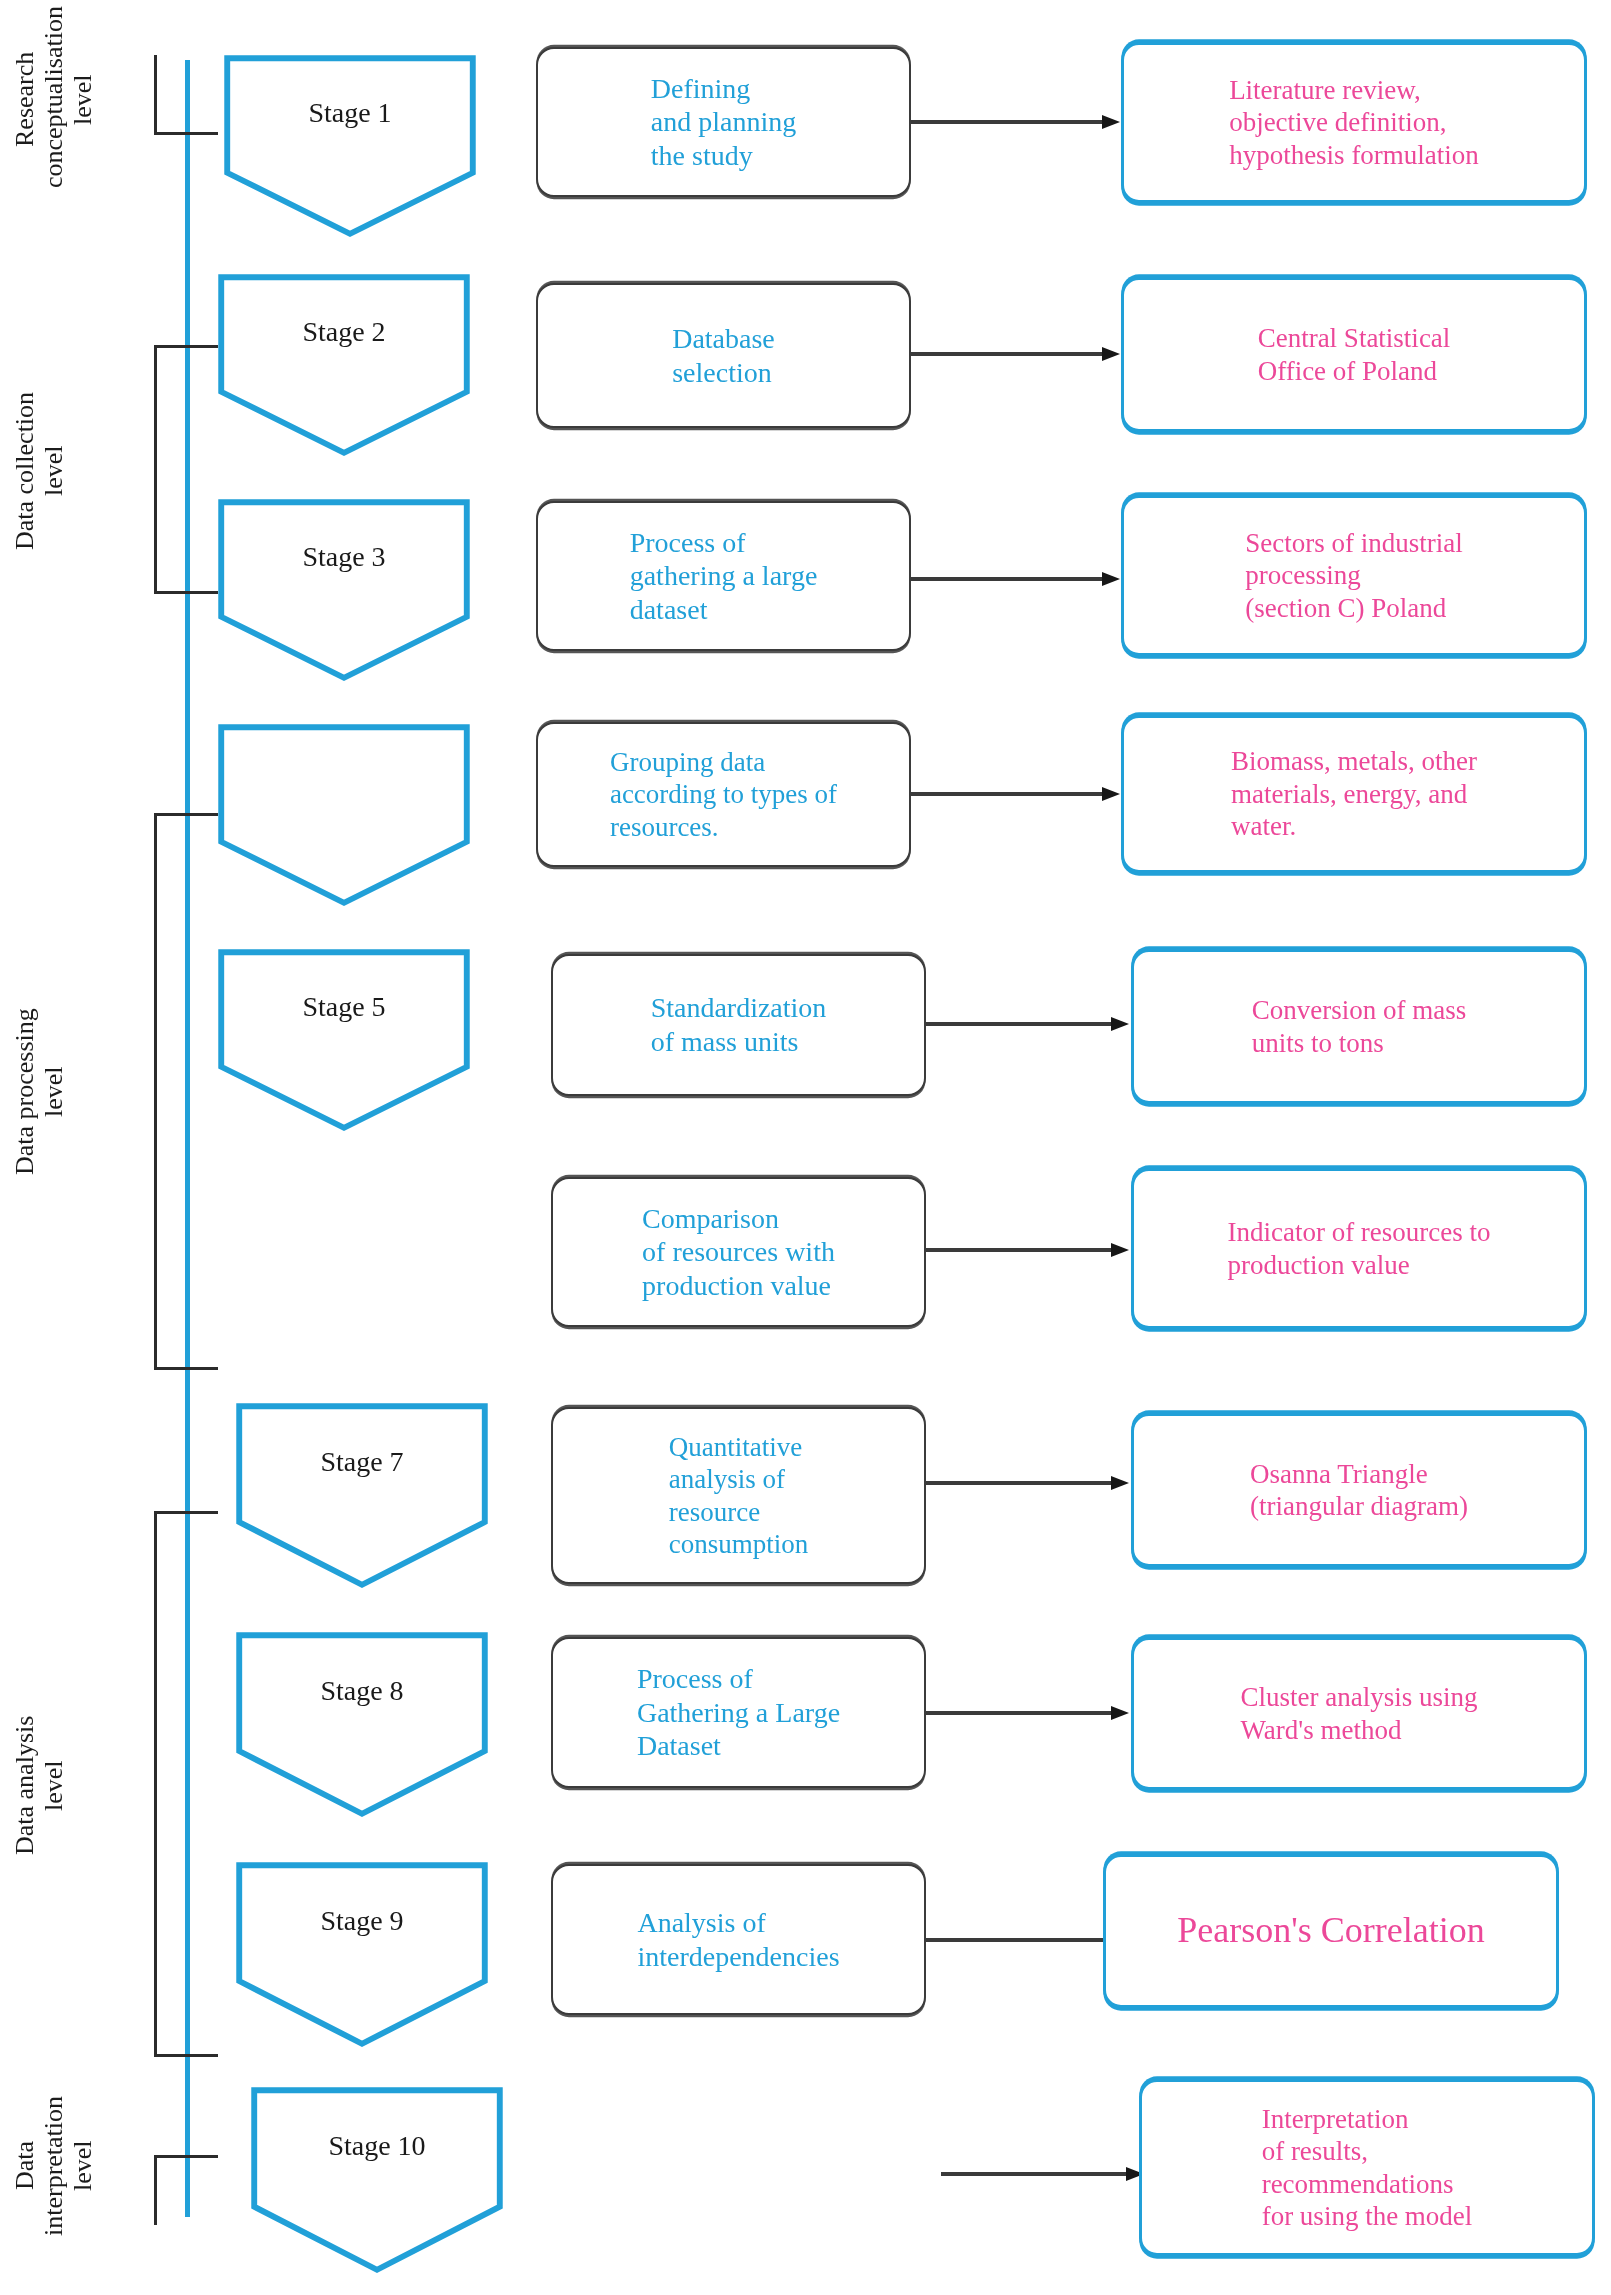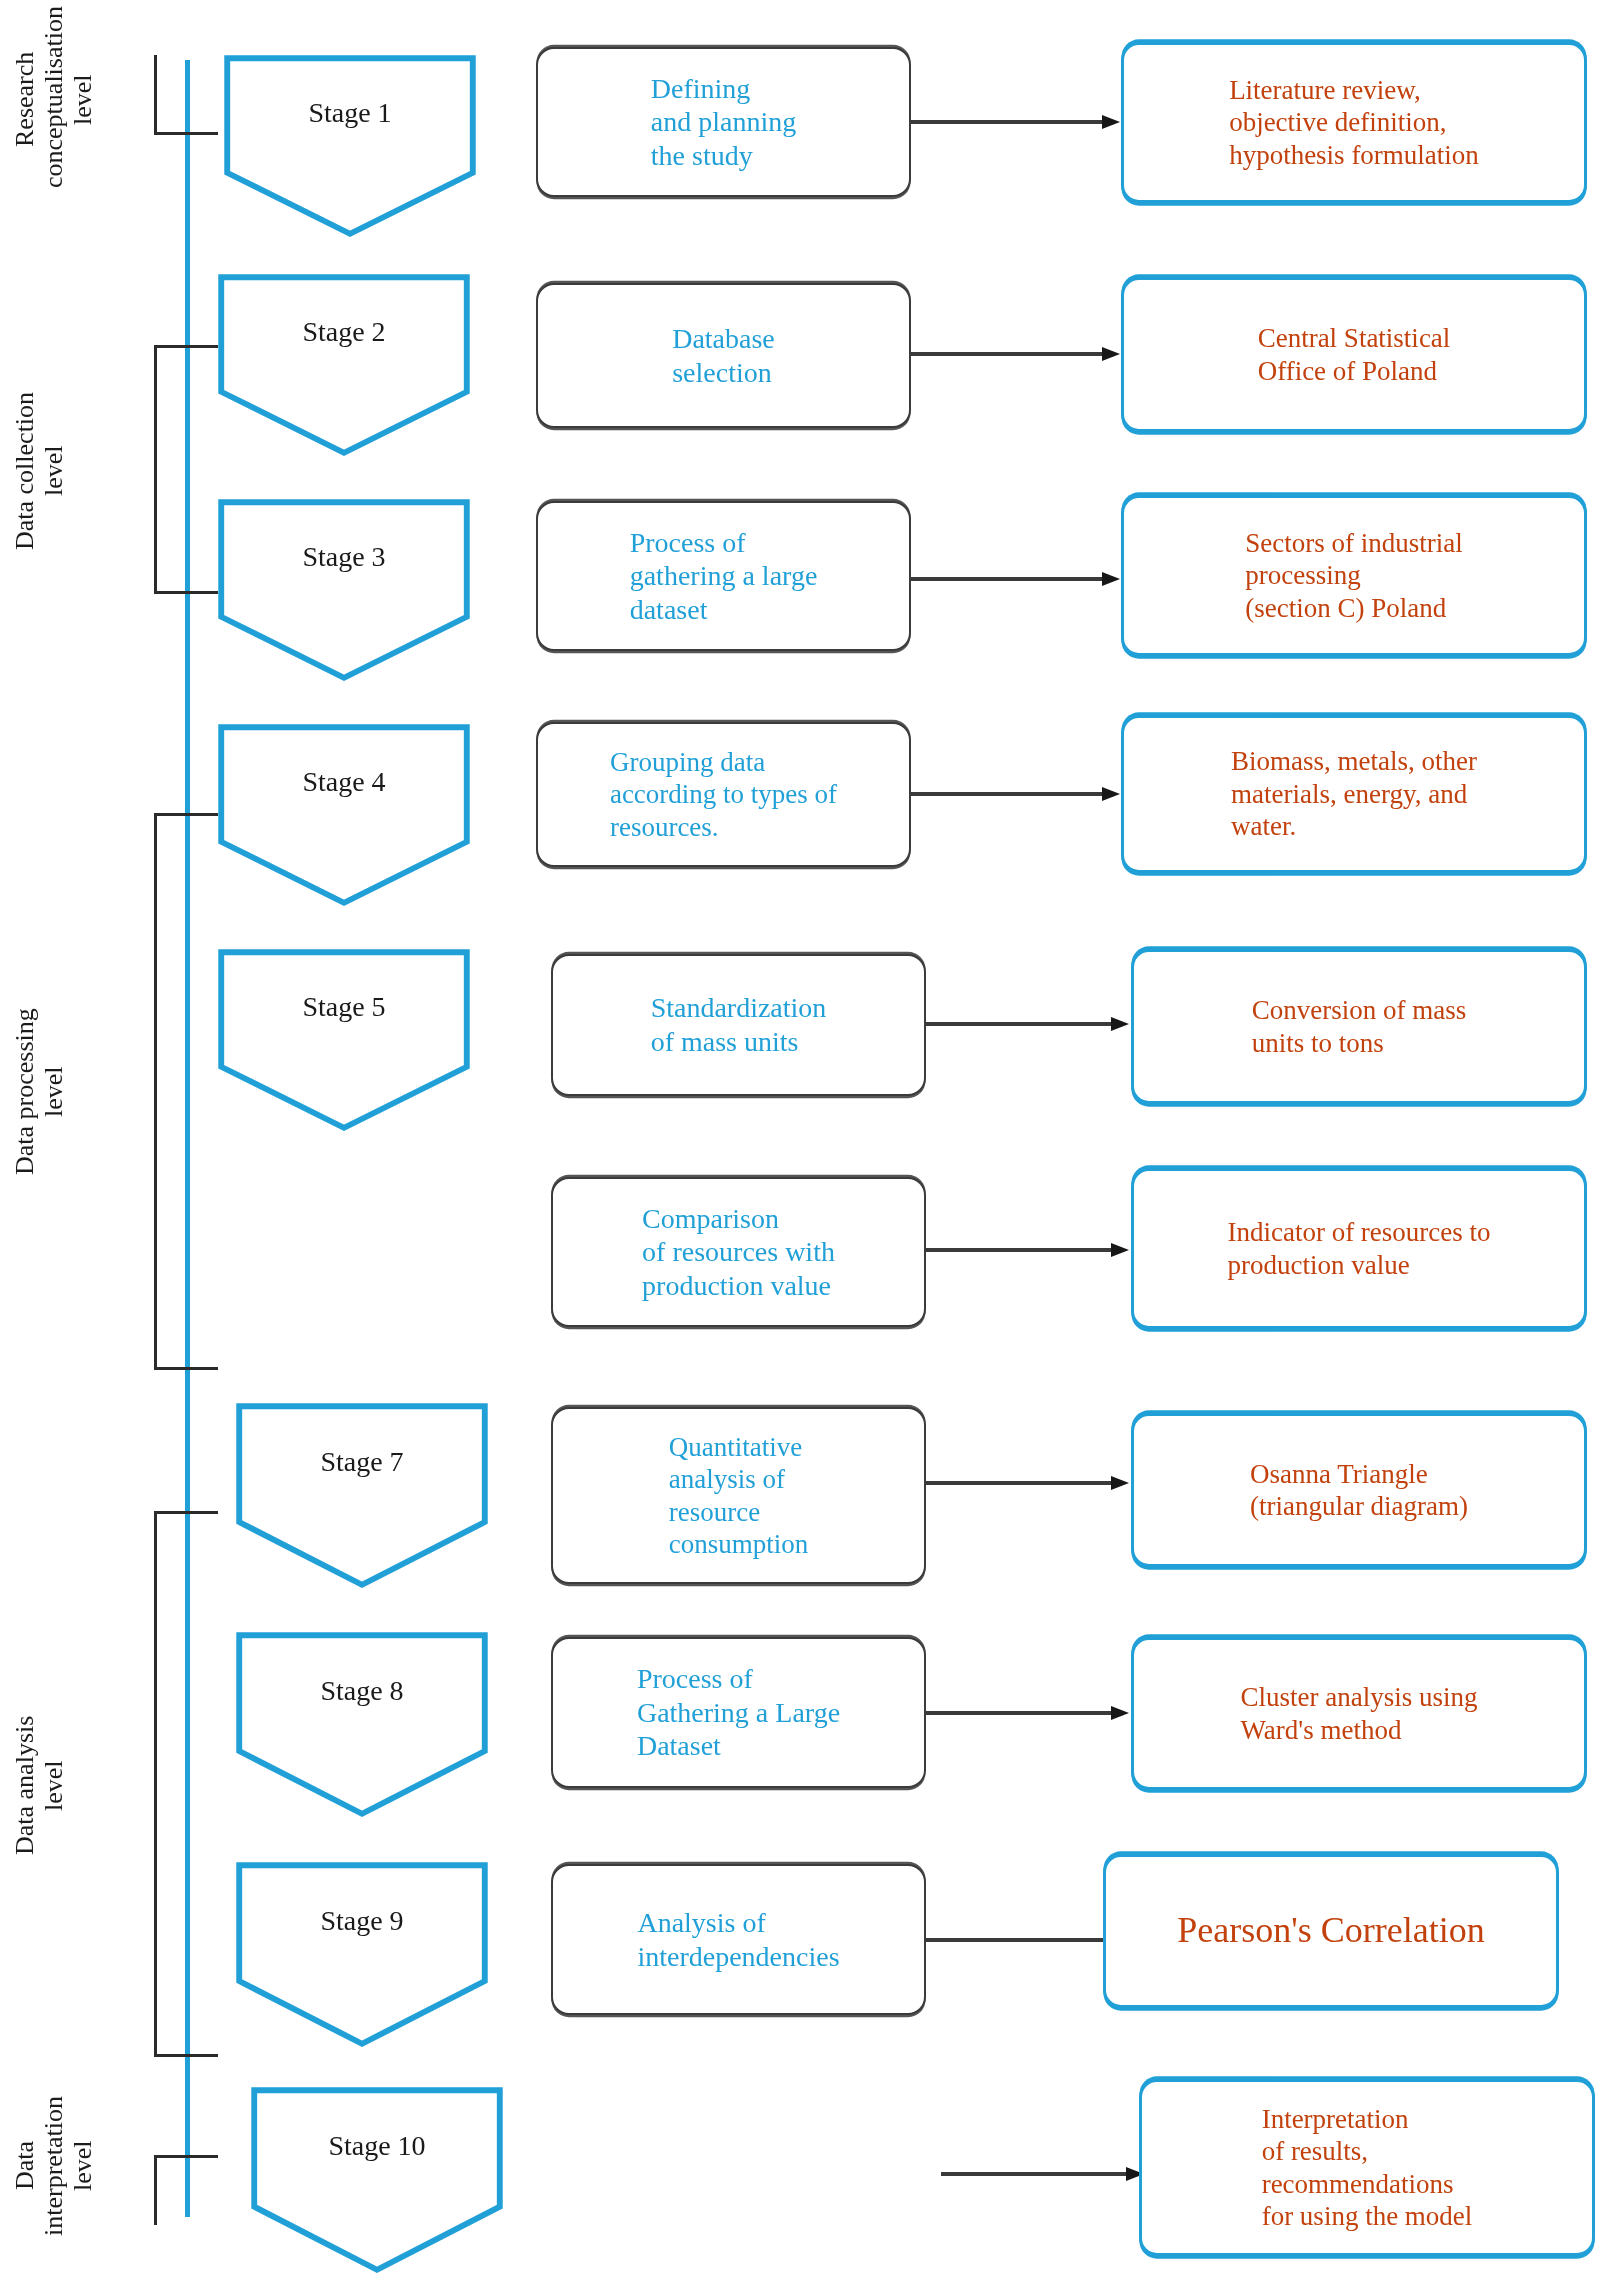--- a/index.html
+++ b/index.html
@@ -27,21 +27,21 @@
   .pent .plabel{position:absolute;left:0;right:0;top:0;
     display:flex;align-items:center;justify-content:center;
     color:#1a1a1a;font-family:"Liberation Serif", serif;}
 
   
   .rbox{position:absolute;box-sizing:border-box;border-radius:18px;background:#fff;
     display:flex;align-items:center;justify-content:center;text-align:left;
     line-height:1.20;white-space:pre-line;font-family:"Liberation Serif", serif;}
   .rbox.mid{border:2.7px solid #3b3b3b;color:#21A0D8;
     box-shadow:0 2.7px 0 -0.5px #555, 0 -2.7px 0 -0.5px #555;}
-  .rbox.right{border:3.2px solid #21A0D8;color:#c2410c;
+  .rbox.right{border:3.2px solid #21A0D8;color:#ec4899;
     box-shadow:0 3.2px 0 -0.5px #21A0D8, 0 -3.2px 0 -0.5px #21A0D8;}
 
   
   .arrow{position:absolute;height:14px;}
   .arrow .shaft{position:absolute;left:0;top:4.8px;height:4.3px;background:#3a3a3a;}
   .arrow .head{position:absolute;top:0;width:0;height:0;
     border-top:7px solid transparent;border-bottom:7px solid transparent;
     border-left:18px solid #171717;}
 </style>
 </head>
@@ -137,21 +137,20 @@
       <div class="head" style="left:191px;"></div>
   </div>
   <div class="rbox right" style="left:1121px;top:495px;width:466px;height:161px;font-size:27px;">Sectors of industrial
 processing
 (section C) Poland</div>
 
   <div class="pent" style="left:218px;top:724px;width:252px;height:182px;">
     <svg viewBox="0 0 470 340" preserveAspectRatio="none">
       <polygon points="6,6 464,6 464,220 235,334 6,220" fill="#ffffff" stroke="#21A0D8" stroke-width="11"></polygon>
     </svg>
-    <div class="plabel" style="height:115px;font-size:28px;">Stage 4</div>
   </div>
   <div class="rbox mid" style="left:536px;top:722px;width:375px;height:145px;font-size:27px;">Grouping data
 according to types of
 resources.</div>
   <div class="arrow" style="left:911px;top:787px;width:209px;">
     <div class="shaft" style="width:192px;"></div>
       <div class="head" style="left:191px;"></div>
   </div>
   <div class="rbox right" style="left:1121px;top:715px;width:466px;height:158px;font-size:27px;">Biomass, metals, other
 materials, energy, and

